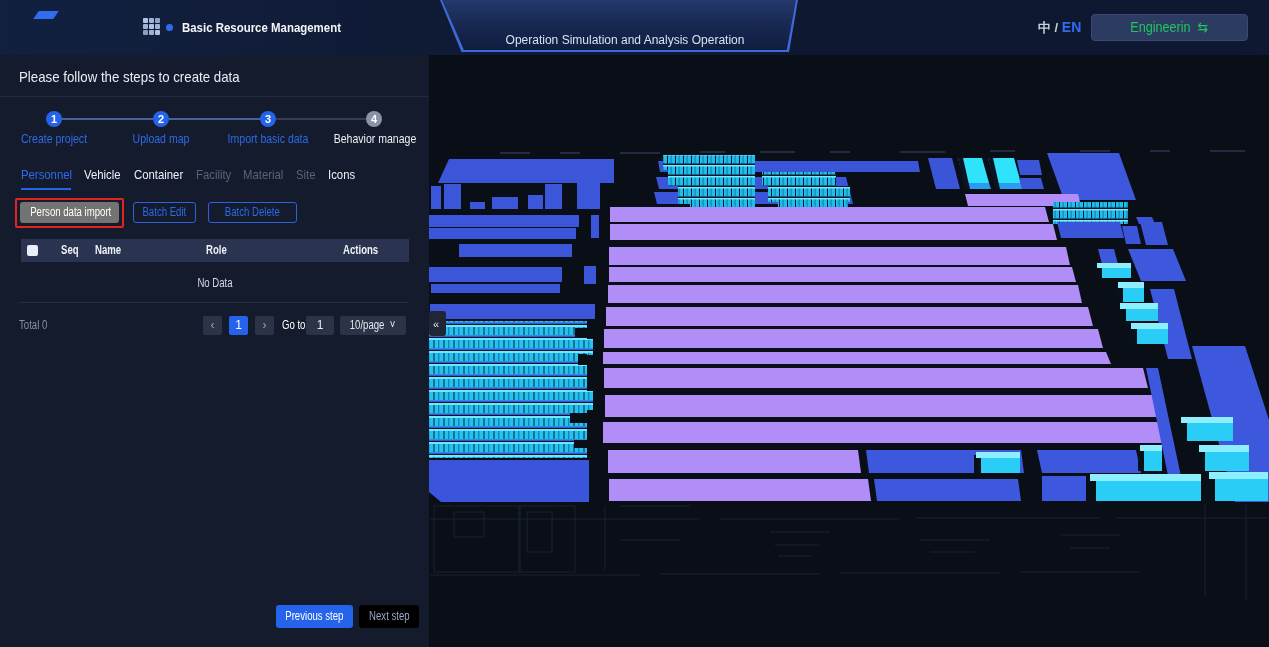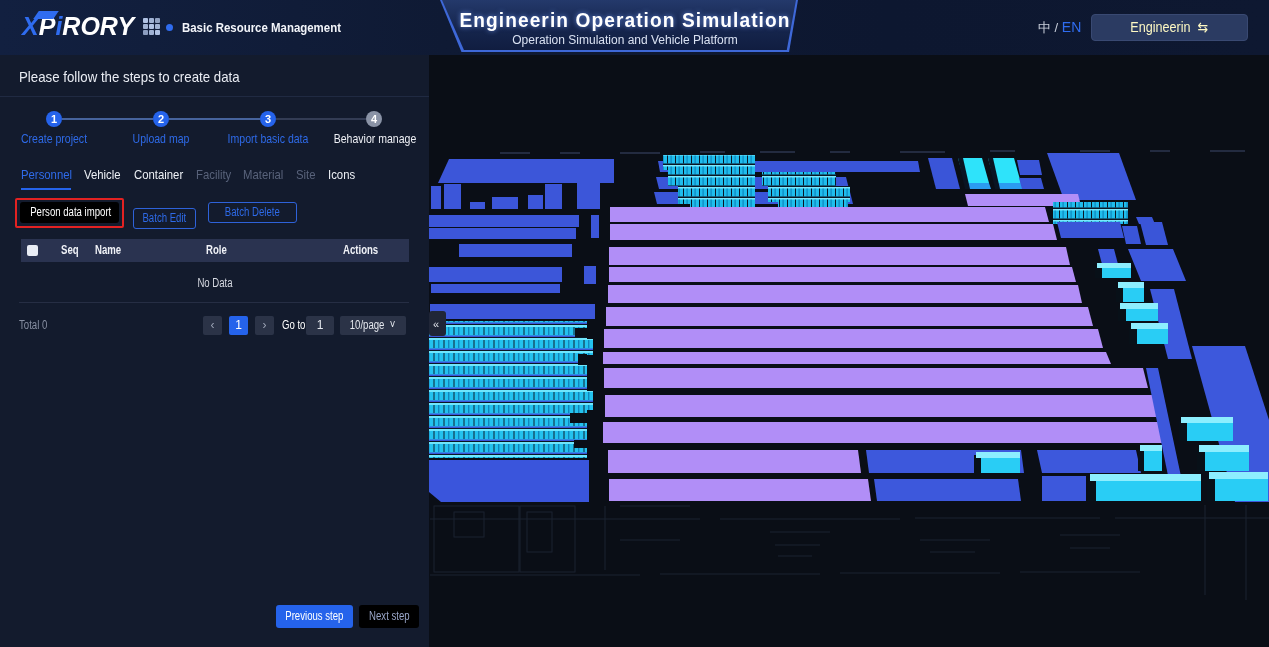--- a/index.html
+++ b/index.html
@@ -25,43 +25,43 @@
   #banner { position:absolute; left:442px; top:0; width:354px; height:50px;
     background:linear-gradient(180deg,#24396b 0%,#16264e 55%,#101d40 100%);
     clip-path:polygon(0 0,100% 0,97.4% 100%,6.2% 100%); }
   #btitle { position:absolute; left:1px; top:8px; width:354px; text-align:center; white-space:nowrap;
     font-size:21px; font-weight:bold; color:#ffffff; letter-spacing:1.2px;
     text-shadow:0 0 6px rgba(120,160,255,.75); }
   #btitle .sx { transform:scaleX(0.91); }
   #bsub { position:absolute; left:6px; top:33px; width:354px; text-align:center; white-space:nowrap;
     font-size:12px; color:#d9e1f2; }
   #bsub .sx { transform:scaleX(1.0); }
-  #lang { position:absolute; left:1038px; top:19px; font-size:13px; color:#c9cfdb; white-space:nowrap; }
+  #lang { position:absolute; left:1038px; top:19px; font-size:13px; color:#c9cfdb; white-space:nowrap;font-weight:bold; }
   #lang .en { color:#2f6cf0; font-size:14px; }
   #engbtn { position:absolute; left:1091px; top:14px; width:157px; height:27px;
     background:#2b3b62; border:1px solid #394972; border-radius:4px;
-    color:#fef9c3; font-size:14px; text-align:center; line-height:25px; white-space:nowrap; }
+    color:#22c55e; font-size:14px; text-align:center; line-height:25px; white-space:nowrap; }
   #engbtn .sx { transform:scaleX(0.9); }
   
   #panel { position:absolute; left:0; top:55px; width:429px; height:592px; background:#131b2d; }
   #ptitle { position:absolute; left:19px; top:13px; font-size:15px; color:#e9ecf3; white-space:nowrap;
     transform:scaleX(0.885); transform-origin:left center; }
   #pdiv { position:absolute; left:0; top:41px; width:429px; height:1px; background:#202a42; }
   .stepline { position:absolute; top:63px; height:2px; }
   .circ { position:absolute; top:56px; width:16px; height:16px; border-radius:50%;
     background:#2563eb; color:#fff; font-size:11px; font-weight:bold; text-align:center; line-height:16px; }
   .steplab { position:absolute; top:76px; font-size:13.5px; color:#2e6ae8; text-align:center; width:120px; white-space:nowrap;
     transform:scaleX(0.78); }
   
   .tab { position:absolute; top:112px; font-size:13.5px; color:#eef1f6; white-space:nowrap;
     transform:scaleX(0.84); transform-origin:left center; }
   #tabline { position:absolute; left:21px; top:133px; width:50px; height:2px; background:#2563eb; }
   
   #redbox { position:absolute; left:15px; top:143px; width:109px; height:30px; border:2px solid #e32222; border-radius:2px; }
-  #btn-import { position:absolute; left:20px; top:147px; width:99px; height:21px; background:#000000;
+  #btn-import { position:absolute; left:20px; top:147px; width:99px; height:21px; background:#737373;
     border-radius:3px; color:#fff; font-size:12px; text-align:center; line-height:21px; white-space:nowrap; }
   .obtn { position:absolute; top:147px; height:21px; border:1px solid #2e62d9; border-radius:3px;
     color:#2e6ae8; font-size:12px; text-align:center; line-height:19px; white-space:nowrap; }
   
   #thead { position:absolute; left:21px; top:184px; width:388px; height:23px; background:#2a3350; }
   #thead span { position:absolute; top:4px; font-size:12px; font-weight:bold; color:#f0f2f7; white-space:nowrap;
     transform:scaleX(0.8); transform-origin:left center; }
   #chk { position:absolute; left:6px; top:6px; width:11px; height:11px; background:#e9edf5; border-radius:2px; }
   #nodata { position:absolute; left:21px; top:221px; width:388px; text-align:center; font-size:12px; color:#d8dbe3; }
   #tdiv { position:absolute; left:19px; top:247px; width:390px; height:1px; background:#262e44; }
@@ -73,39 +73,37 @@
   #prevbtn { position:absolute; left:276px; top:550px; width:77px; height:23px; background:#2563eb;
     border-radius:3px; color:#fff; font-size:12px; text-align:center; line-height:23px; white-space:nowrap; }
   #nextbtn { position:absolute; left:359px; top:550px; width:60px; height:23px; background:#000000;
     border-radius:3px; color:#9aa6c8; font-size:12px; text-align:center; line-height:23px; white-space:nowrap; }
   
   #map { position:absolute; left:429px; top:55px; width:840px; height:592px; background:#0a0e16; }
 </style>
 </head>
 <body>
 <div id="header">
-  <div id="logo"><span class="b">X</span>P<span class="b">i</span>RORY</div>
   <div id="logoflag"></div>
   <div id="gridicon">
       <div style="left:0px;top:0px;opacity:1"></div>
       <div style="left:6px;top:0px;opacity:0.9"></div>
       <div style="left:12px;top:0px;opacity:0.8"></div>
       <div style="left:0px;top:6px;opacity:0.9"></div>
       <div style="left:6px;top:6px;opacity:1"></div>
       <div style="left:12px;top:6px;opacity:0.9"></div>
       <div style="left:0px;top:12px;opacity:0.78"></div>
       <div style="left:6px;top:12px;opacity:0.9"></div>
       <div style="left:12px;top:12px;opacity:1"></div>
     </div>
   <div id="hdot"></div>
   <div id="htitle">Basic Resource Management</div>
   <div id="banner-border"></div>
   <div id="banner">
-    <div id="btitle"><span class="sx">Engineerin Operation Simulation</span></div>
-    <div id="bsub"><span class="sx">Operation Simulation and Vehicle Platform</span></div>
+    <div id="bsub"><span class="sx">Operation Simulation and Analysis Operation</span></div>
   </div>
   <div id="lang">中 / <span class="en">EN</span></div>
   <div id="engbtn"><span class="sx">Engineerin&nbsp; ⇆</span></div>
 </div>
 
 <div id="panel">
   <div id="ptitle">Please follow the steps to create data</div>
   <div id="pdiv"></div>
   <div class="stepline" style="left:62px;width:91px;background:#46639c;"></div>
   <div class="stepline" style="left:169px;width:91px;background:#46639c;"></div>
@@ -123,21 +121,21 @@
   <div class="tab" style="left:84px;">Vehicle</div>
   <div class="tab" style="left:134px;">Container</div>
   <div class="tab" style="left:196px;color:#58627a;">Facility</div>
   <div class="tab" style="left:243px;color:#58627a;">Material</div>
   <div class="tab" style="left:296px;color:#58627a;">Site</div>
   <div class="tab" style="left:328px;">Icons</div>
   <div id="tabline"></div>
 
   <div id="redbox"></div>
   <div id="btn-import"><span class="sx">Person data import</span></div>
-  <div class="obtn" style="left:133px;width:63px;margin-top:6px;"><span class="sx">Batch Edit</span></div>
+  <div class="obtn" style="left:133px;width:63px;"><span class="sx">Batch Edit</span></div>
   <div class="obtn" style="left:208px;width:89px;text-decoration:underline;"><span class="sx">Batch Delete</span></div>
 
   <div id="nodata"><span class="sx">No Data</span></div>
   <div id="thead">
     <div id="chk"></div>
     <span style="left:40px;">Seq</span>
     <span style="left:74px;">Name</span>
     <span style="left:185px;">Role</span>
     <span style="left:322px;">Actions</span>
   </div>

